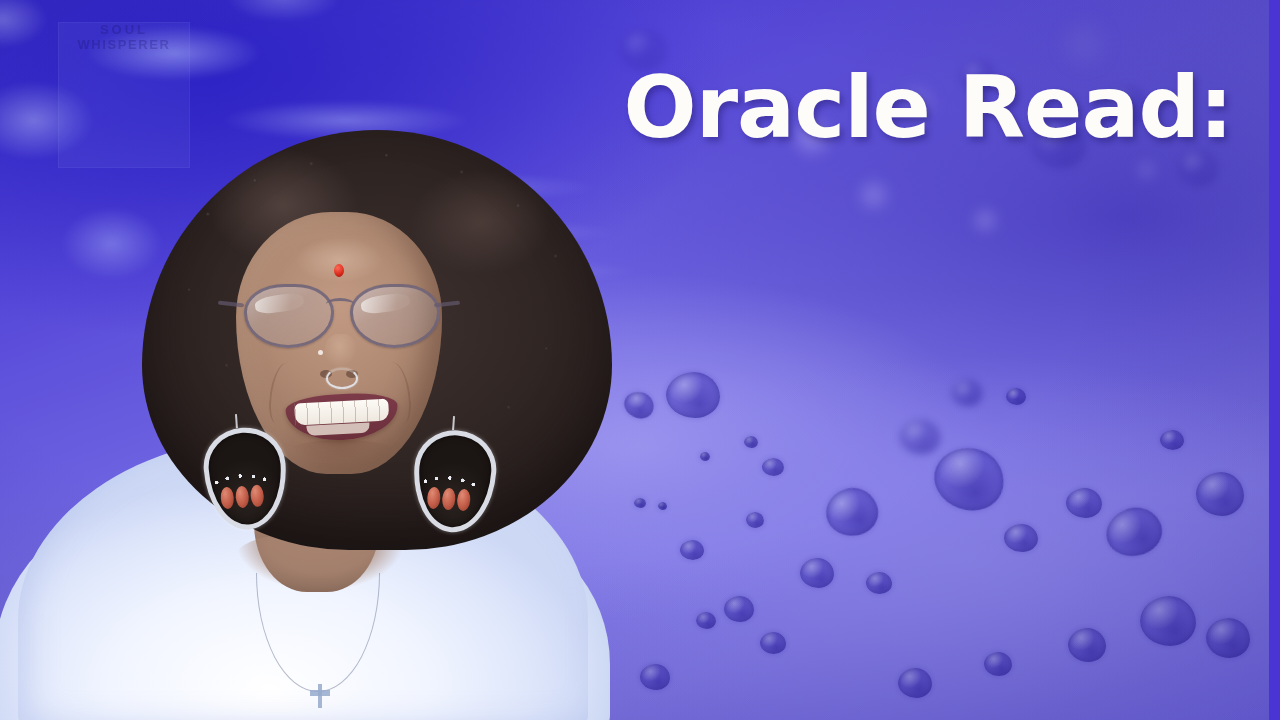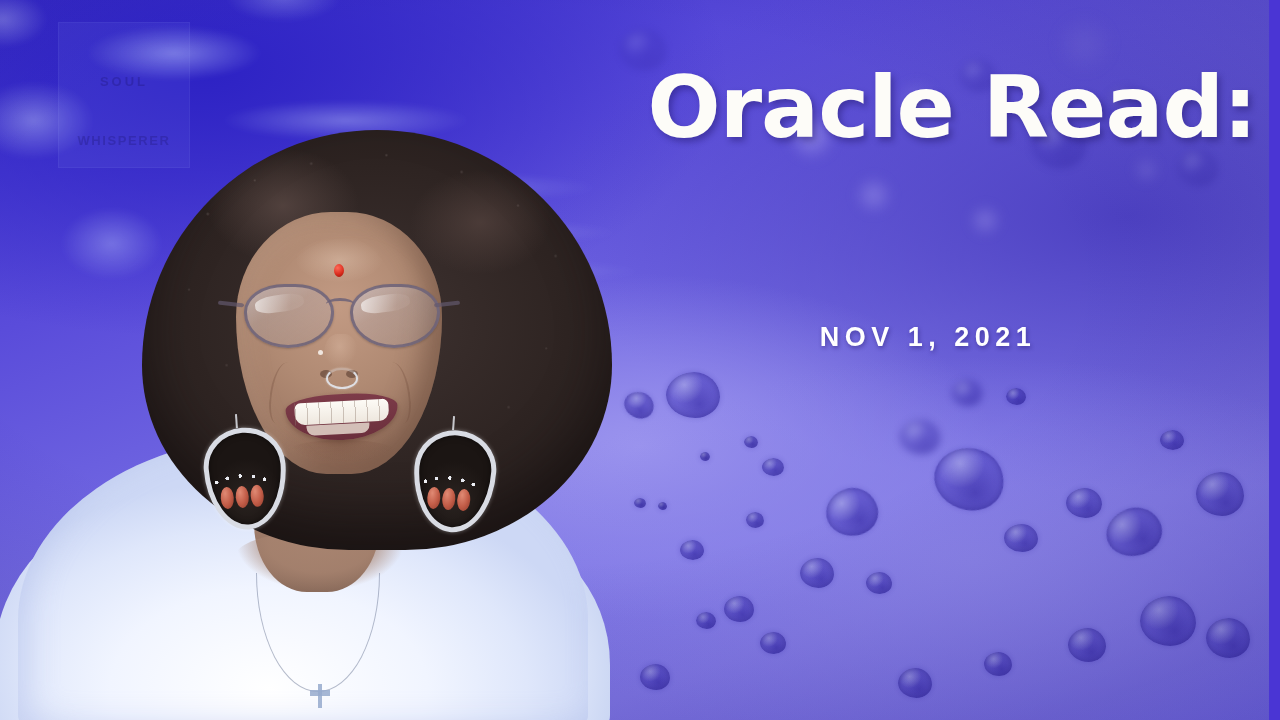--- a/index.html
+++ b/index.html
@@ -98,24 +98,23 @@
   
   .watermark {
     position: absolute;
     left: 58px; top: 22px;
     width: 132px; height: 146px;
     background: rgba(150,165,255,.085);
     border: 1px solid rgba(170,182,255,.07);
     display: flex;
     flex-direction: column;
     align-items: center;
-    justify-content: flex-end;
-    padding-bottom: 18px;
+    justify-content: flex-start;
+    padding-bottom: 6px;
     box-sizing: border-box;
-    gap: 44px;
   }
   .wm-line1 {
     font-size: 13px;
     letter-spacing: 3px;
     font-weight: 700;
     color: rgba(24,16,96,.26);
     line-height: 1.15;
   }
   .wm-line2 {
     font-size: 13px;
@@ -436,21 +435,20 @@
       linear-gradient(0deg, rgba(0,0,0,0) 0 52%, rgba(150,170,205,.85) 52% 74%, rgba(0,0,0,0) 74%);
     filter: blur(.4px);
   }
 
   
   .title-block {
     position: absolute;
     left: 608px; top: 62px;
     width: 640px;
     text-align: center;
-    margin-left: 24px;
   }
   .title-line {
     font-family: "DejaVu Sans", sans-serif;
     font-weight: 700;
     color: #fdfcf8;
     font-size: 86px;
     line-height: 1.06;
     letter-spacing: -1px;
     text-shadow: 3px 4px 6px rgba(28,18,96,.40);
     white-space: nowrap;
@@ -590,15 +588,14 @@
     </div>
 
     <div class="necklace"></div>
     <div class="pendant"></div>
   </div>
 
   <div class="title-block">
     <div class="title-line l1">Oracle Read:</div>
   </div>
 
-  <div class="date-text">NOV 1, 2021</div>
 
 </div>
 
 </body></html>

